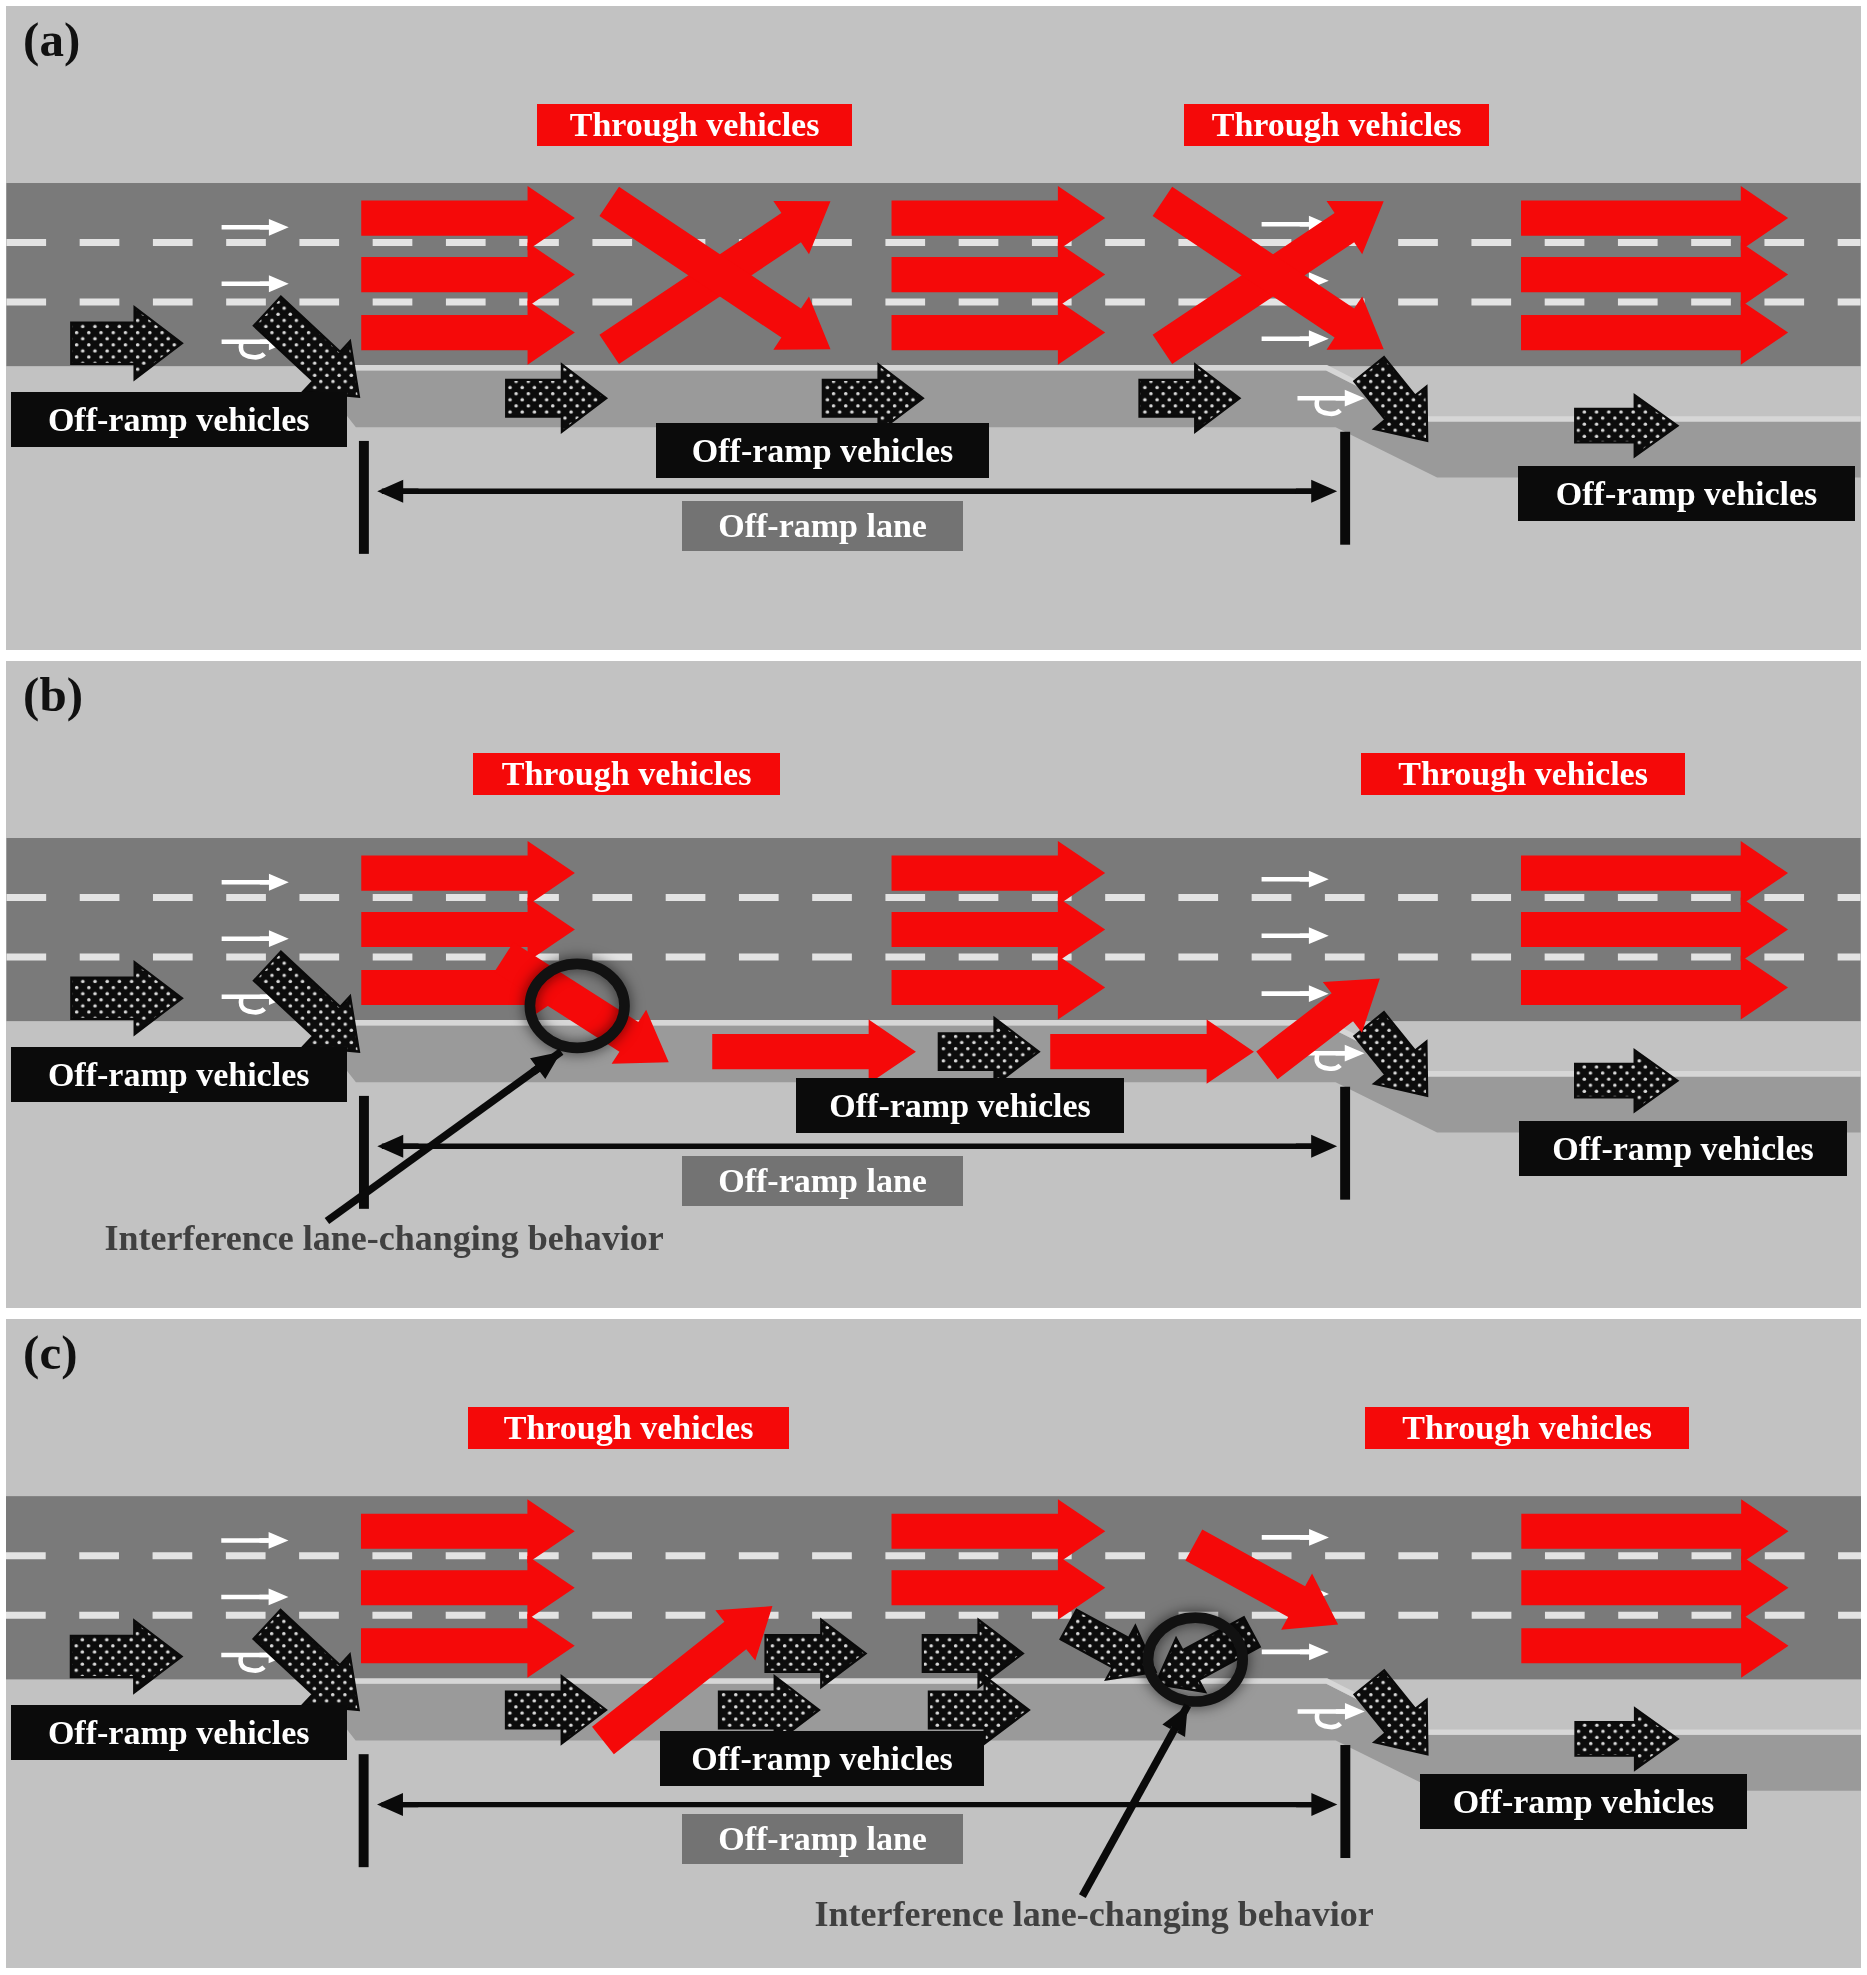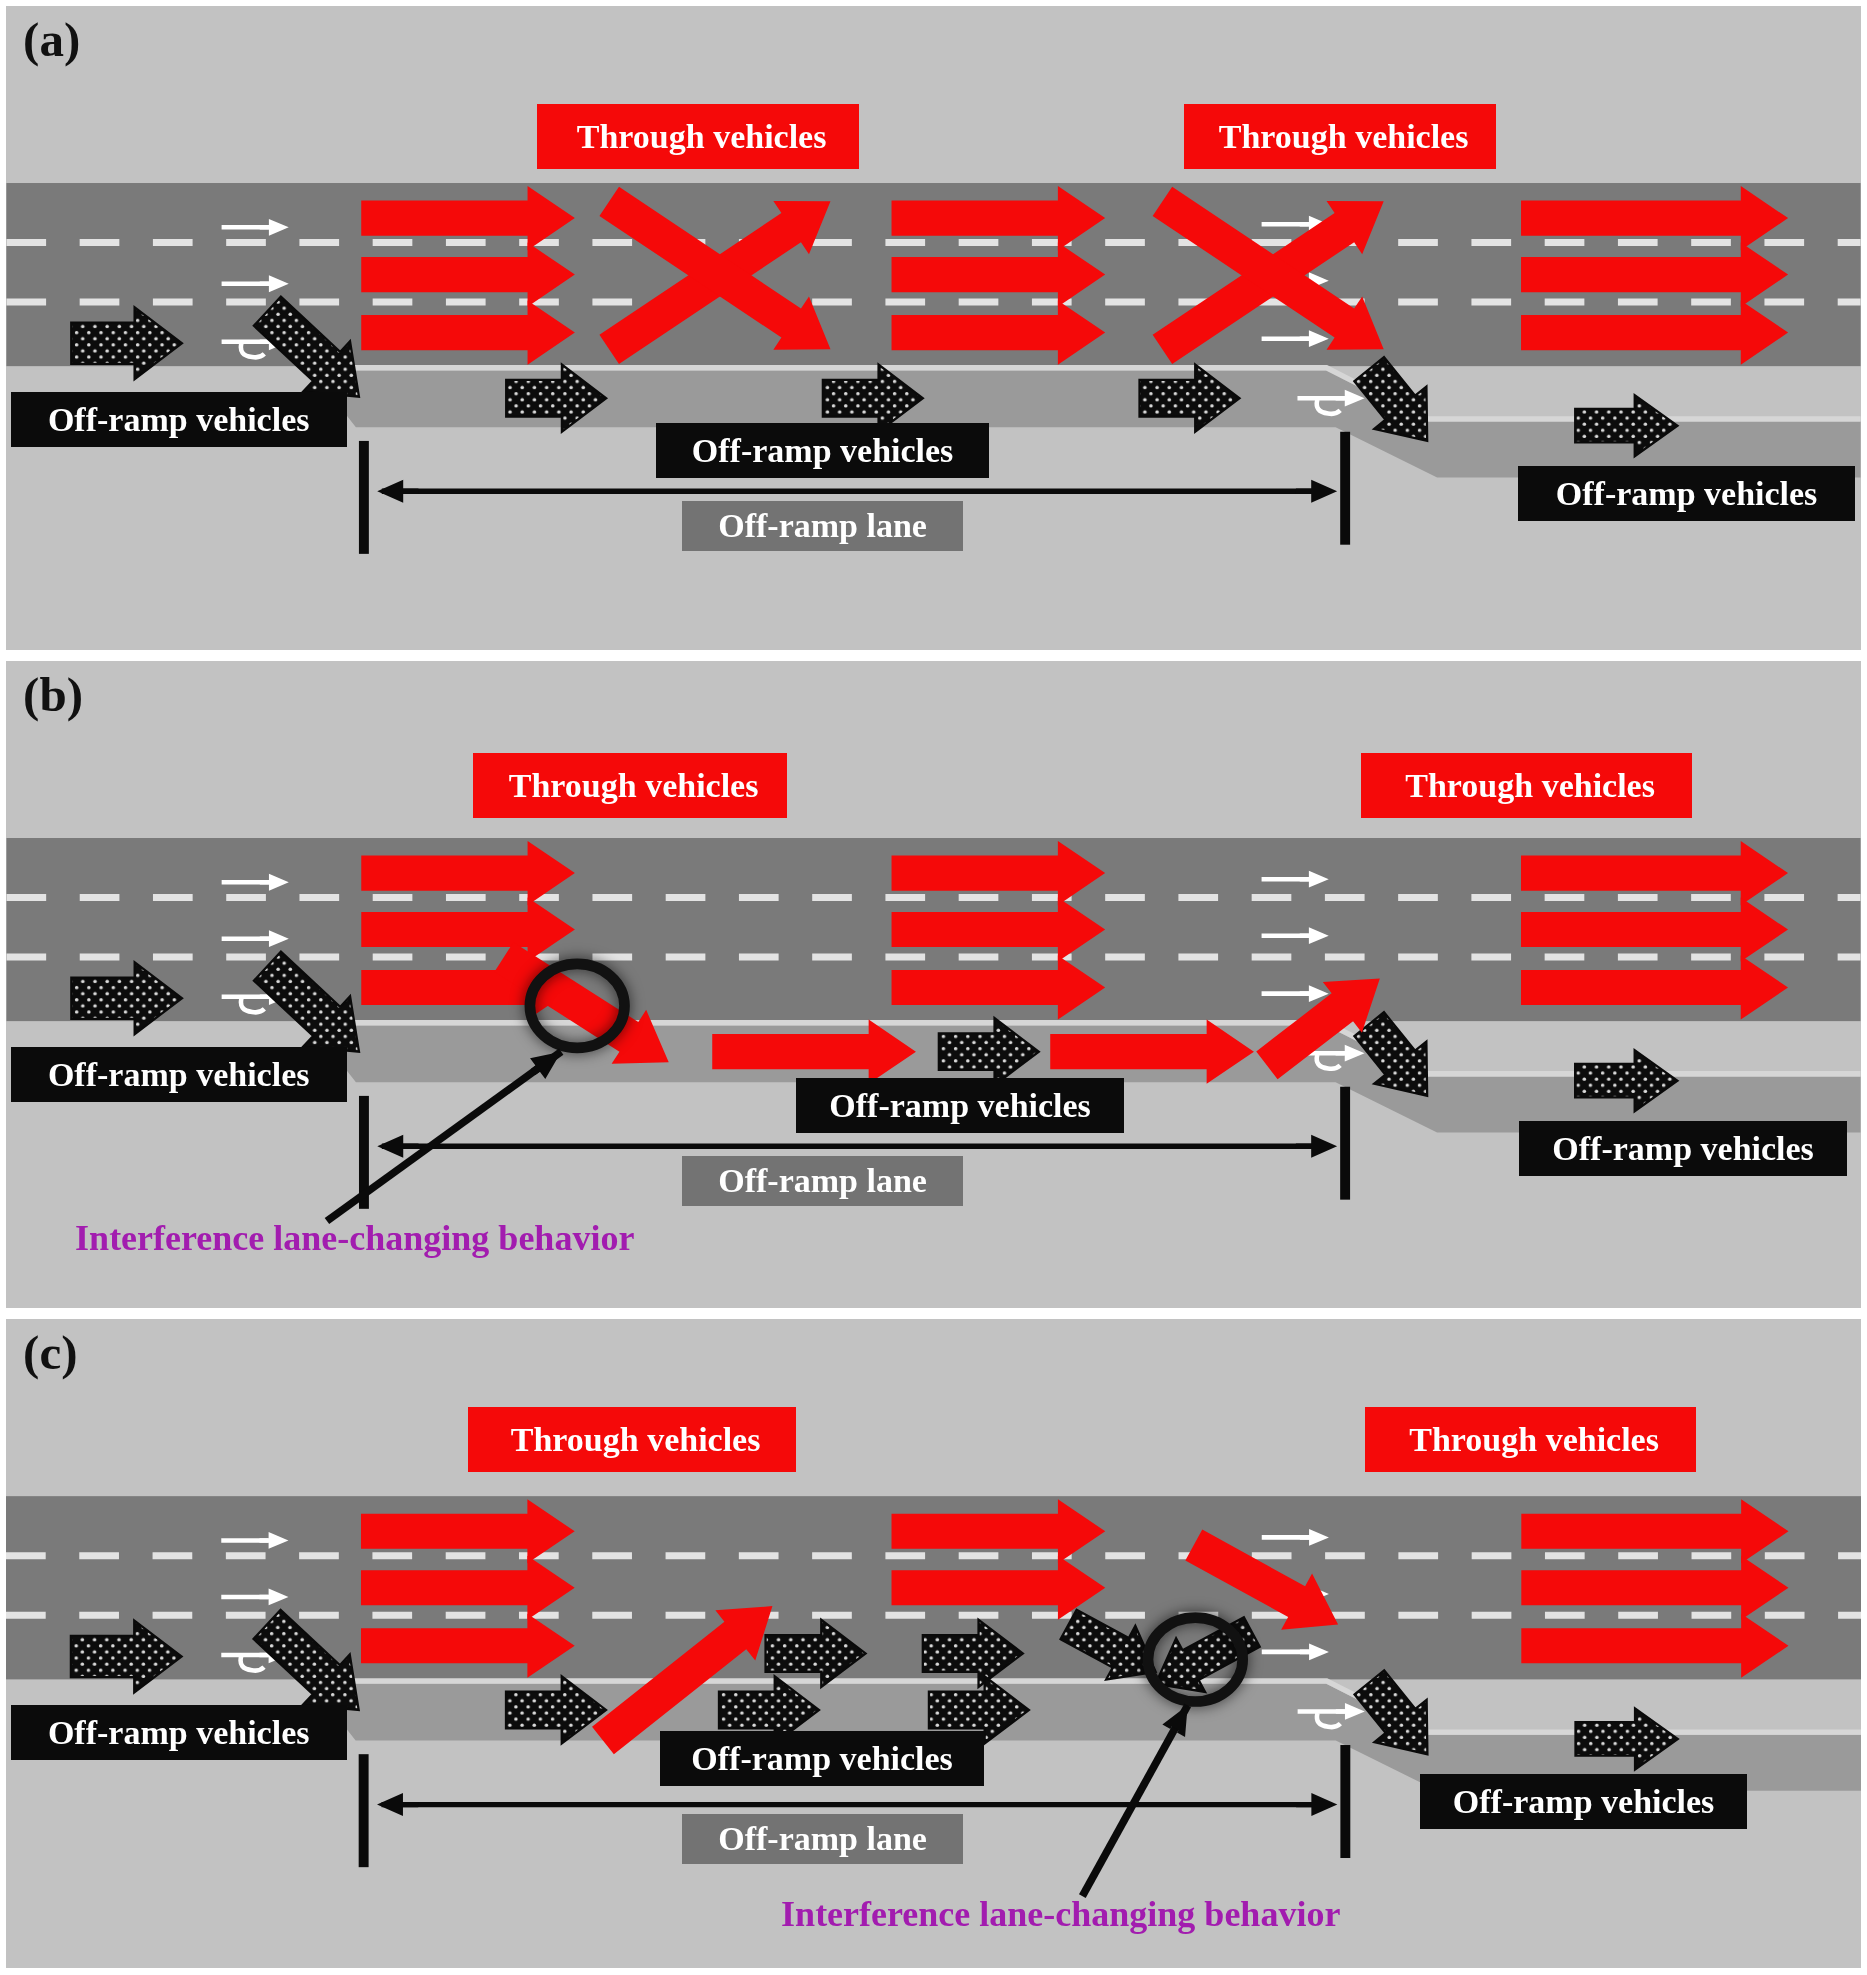--- a/index.html
+++ b/index.html
@@ -3,27 +3,27 @@
 <meta charset="utf-8">
 <style>
   html,body{margin:0;padding:0;background:#ffffff;}
   body{width:1867px;height:1975px;position:relative;font-family:"Liberation Serif","DejaVu Serif",serif;}
   .panel{position:absolute;left:6.1px;width:1855px;background:#c2c2c2;overflow:hidden;}
   #panel-a{top:6.1px;height:644px;}
   #panel-b{top:661px;height:647px;}
   #panel-c{top:1319px;height:649px;}
   .layer{position:absolute;left:0;top:0;width:100%;height:100%;display:block;}
   .tag{position:absolute;left:17px;top:4.6px;font-size:49px;font-weight:600;color:#111;}
-  .redbox{position:absolute;height:65px;background:#f50909;color:#ffffff;font-weight:bold;
-          font-size:34px;display:flex;align-items:center;justify-content:center;white-space:nowrap;padding-left:7px;}
+  .redbox{position:absolute;height:42px;background:#f50909;color:#ffffff;font-weight:bold;
+          font-size:34px;display:flex;align-items:center;justify-content:center;white-space:nowrap;}
   .blackbox{position:absolute;height:55px;background:#0b0b0b;color:#ffffff;font-weight:bold;
           font-size:34px;display:flex;align-items:center;justify-content:center;white-space:nowrap;}
   .graybox{position:absolute;height:50px;background:#737373;color:#ffffff;font-weight:bold;
           font-size:34px;display:flex;align-items:center;justify-content:center;white-space:nowrap;}
-  .annotation{position:absolute;color:#a21caf;font-weight:bold;font-size:36px;text-align:left;white-space:nowrap;}
+  .annotation{position:absolute;color:#404040;font-weight:bold;font-size:36px;text-align:center;white-space:nowrap;}
 </style>
 </head>
 <body>
 
 <section class="panel" id="panel-a">
   <svg class="layer" id="svg-a" viewBox="0 0 2430 844">
       <defs>
         <pattern id="dots-a" patternUnits="userSpaceOnUse" width="16" height="16">
           <rect width="16" height="16" fill="#0c0c0c"></rect>
           <circle cx="4" cy="4" r="2.3" fill="#ffffff" opacity="0.85"></circle>

